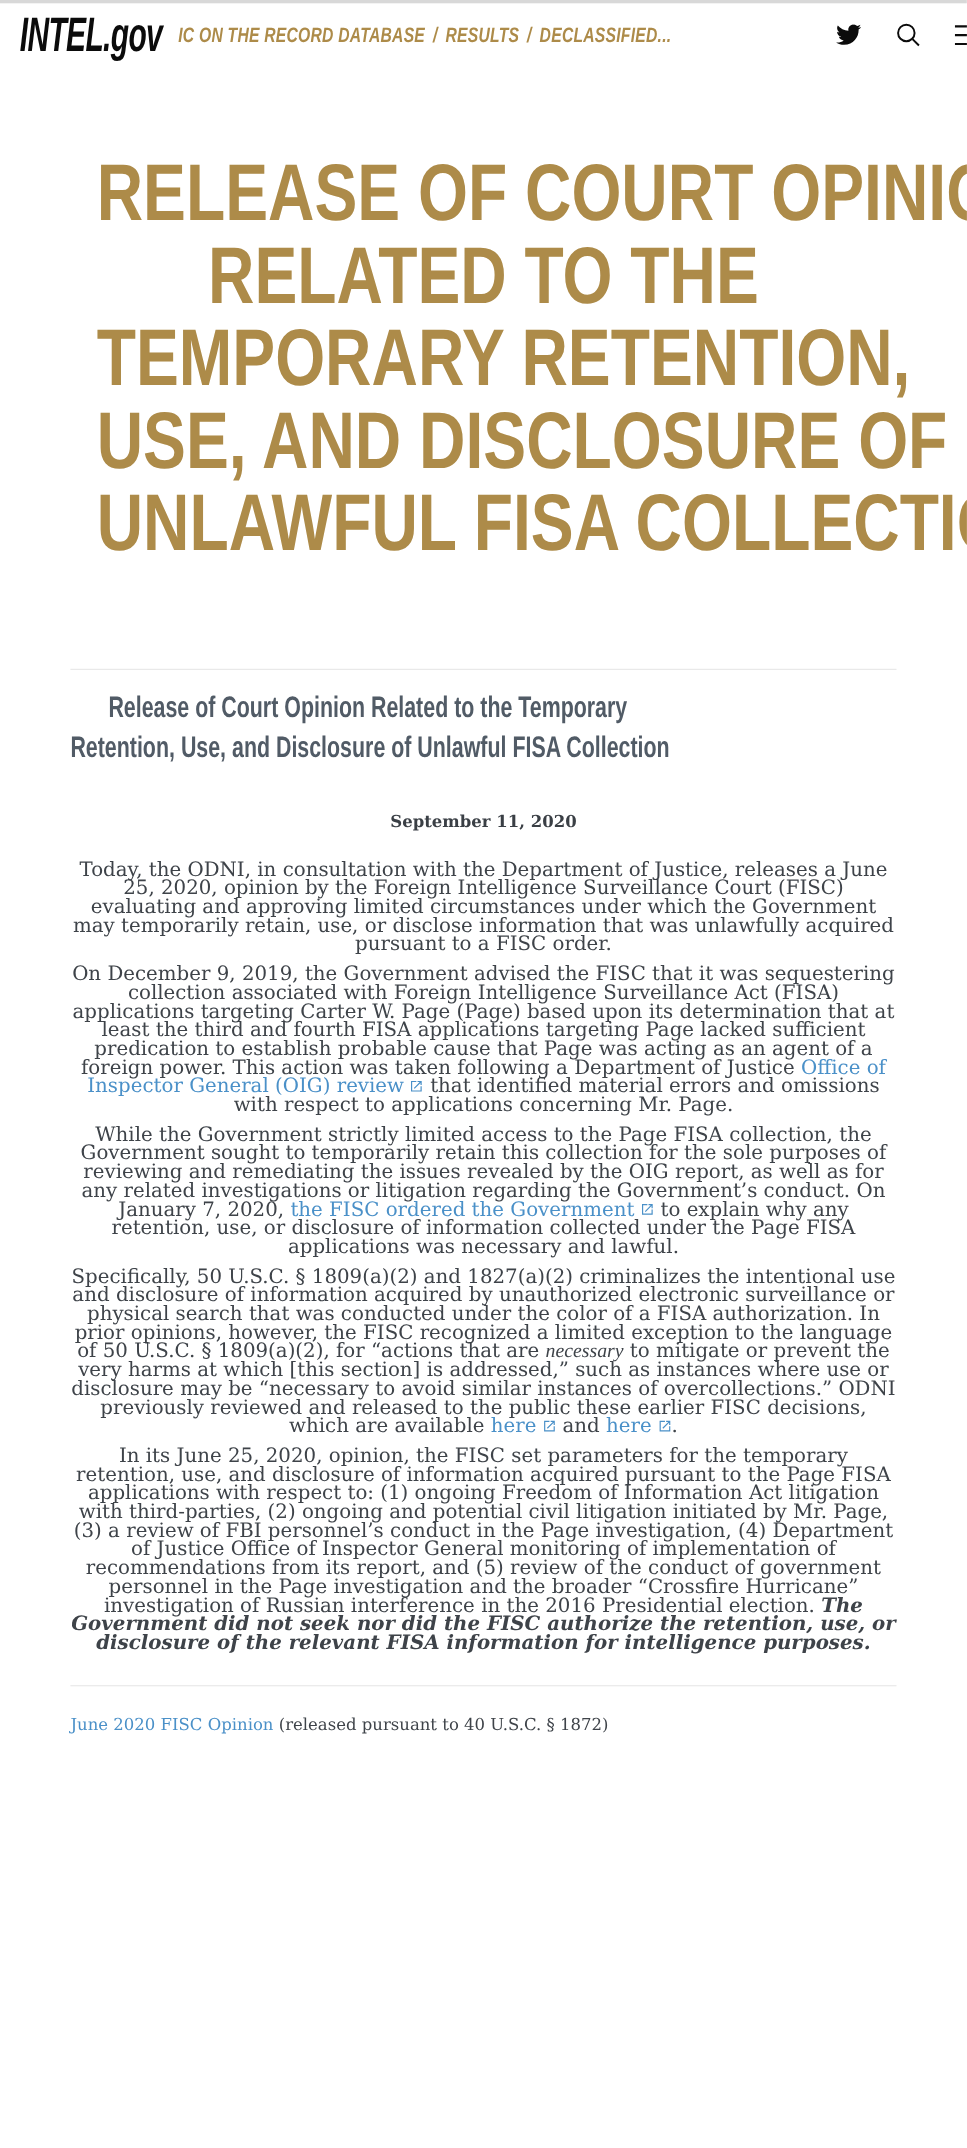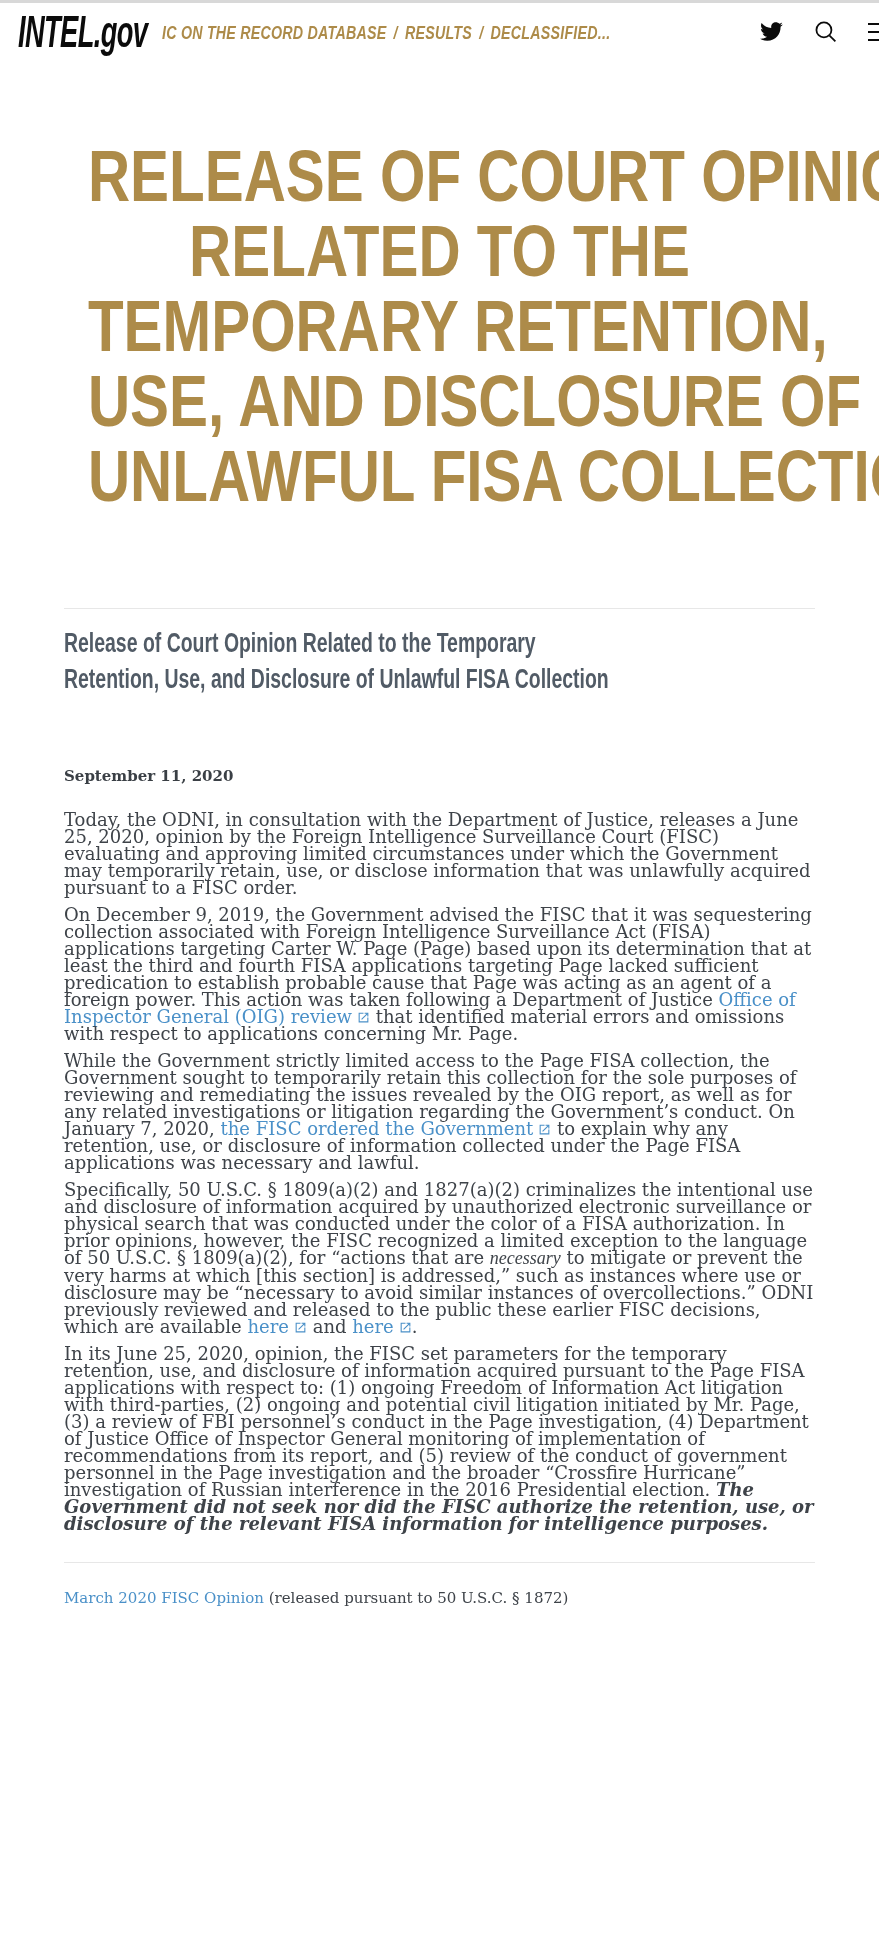--- a/index.html
+++ b/index.html
@@ -68,33 +68,33 @@
     white-space: nowrap;
   }
 
   .rule {
     border: 0;
     border-top: 1px solid #e7e7e7;
     margin: 95px 64px 0 64px;
   }
 
   
-  .article { padding: 16px 64px 0 64px; }
+  .article { padding: 16px 64px 0 64px; text-align: center; }
   .article-heading-line {
     font-family: "Liberation Sans", sans-serif;
     font-weight: 700;
     font-size: 27px;
     line-height: 36px;
     color: #515b66;
     transform: scaleX(0.72);
     transform-origin: left center;
     white-space: nowrap;
   }
   .article-date {
-    margin: 70px 0 26px 0;
+    margin: 41px 0 26px 0;
     font-weight: 700;
     font-size: 15px;
     color: #3a3f45;
   }
   .para {
     margin: 0 0 10px 0;
     font-size: 18px;
     line-height: 17px;
     color: #3e4349;
   }
@@ -175,13 +175,13 @@
             <path fill="currentColor" d="M19 19H5V5h7V3H3v18h18v-9h-2v7zM14 3v2h3.59l-9.83 9.83 1.41 1.41L19 6.41V10h2V3h-7z"></path>
           </svg></a><span> and </span><a href="#" class="body-link">here<svg class="ext-icon" viewBox="0 0 24 24" aria-hidden="true">
             <path fill="currentColor" d="M19 19H5V5h7V3H3v18h18v-9h-2v7zM14 3v2h3.59l-9.83 9.83 1.41 1.41L19 6.41V10h2V3h-7z"></path>
           </svg></a><span>.</span></p>
       <p class="para"><span>In its June 25, 2020, opinion, the FISC set parameters for the temporary retention, use, and disclosure of information acquired pursuant to the Page FISA applications with respect to:  (1) ongoing Freedom of Information Act litigation with third-parties, (2) ongoing and potential civil litigation initiated by Mr. Page, (3) a review of FBI personnel’s conduct in the Page investigation, (4) Department of Justice Office of Inspector General monitoring of implementation of recommendations from its report, and (5) review of the conduct of government personnel in the Page investigation and the broader “Crossfire Hurricane” investigation of Russian interference in the 2016 Presidential election. </span><span class="seg-bold">The Government did not seek nor did the FISC authorize the retention, use, or disclosure of the relevant FISA information for intelligence purposes.</span></p>
     </div>
 </article>
 
 <hr class="rule-bottom">
 
-<div class="attachment"><a href="#" class="body-link">March 2020 FISC Opinion</a><span> (released pursuant to 50 U.S.C. § 1872)</span></div>
+<div class="attachment"><a href="#" class="body-link">June 2020 FISC Opinion</a><span> (released pursuant to 40 U.S.C. § 1872)</span></div>
 
 </body></html>

